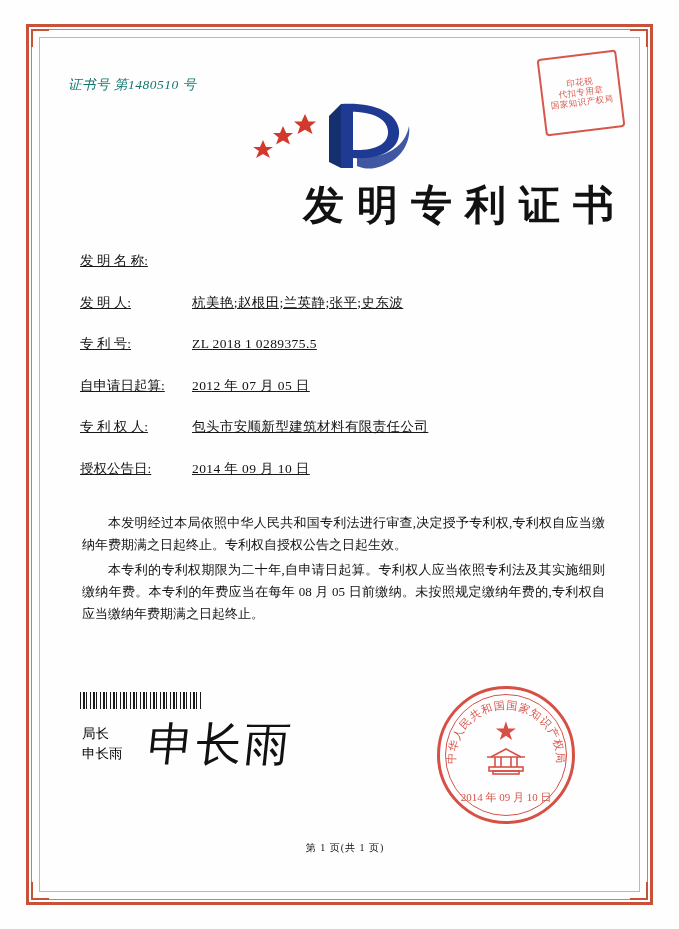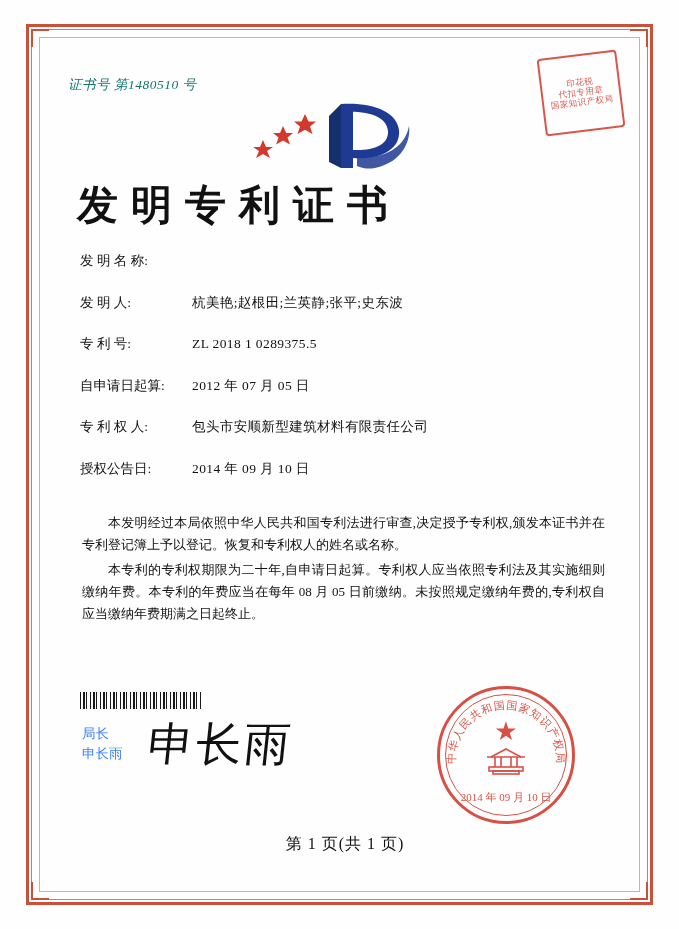--- a/index.html
+++ b/index.html
@@ -91,37 +91,38 @@
     position: absolute;
     left: 0; right: 0;
     top: 44px;
     height: 78px;
   }
   .logo svg { display: block; margin: 0 auto; }
 
   
   .main-title {
     position: absolute;
-    left: 12px; right: 0;
+    left: 0; right: 0;
     top: 126px;
-    text-align: left;
+    text-align: right;
     font-size: 41px;
     font-weight: bold;
     letter-spacing: 13px;
     color: #111;
     font-family: Liberation Serif, serif;
     text-indent: 13px;
   }
 
   
   .fields {
     position: absolute;
     left: 28px;
     right: 7px;
     top: 200px;
+    text-decoration: underline;
   }
   .field-row {
     display: flex;
     align-items: baseline;
     margin-bottom: 23.5px;
     font-size: 13.5px;
     color: #111;
   }
   .field-label {
     width: 112px;
@@ -164,21 +165,21 @@
         #1a1a1a 6px, #1a1a1a 7px, #fff 7px, #fff 10px);
   }
 
   
   .sign-block {
     position: absolute;
     left: 30px;
     top: 672px;
     font-size: 13.5px;
     line-height: 1.5;
-    color: #3b82f6;
+    color: #000000;
   }
   .signature {
     position: absolute;
     left: 96px;
     top: 662px;
     font-size: 46px;
     font-family: "DejaVu Serif", serif;
     color: #111;
     letter-spacing: 2px;
     transform: skewX(-6deg);
@@ -235,21 +236,21 @@
     color: #d2392c;
     letter-spacing: 0px;
   }
 
   
   .footer {
     position: absolute;
     left: 11px; right: 0;
     bottom: 22px;
     text-align: center;
-    font-size: 16px;
+    font-size: 10px;
     color: #111;
     letter-spacing: 1px;
   }
 </style>
 </head>
 <body>
 
 <div class="page">
 
   <div class="border-outer"></div>
@@ -311,21 +312,21 @@
         <span class="field-label">专 利 权 人:</span>
         <span class="field-value">包头市安顺新型建筑材料有限责任公司</span>
       </div>
       <div class="field-row">
         <span class="field-label">授权公告日:</span>
         <span class="field-value">2014 年 09 月 10 日</span>
       </div>
     </div>
 
     <div class="paragraphs">
-      <p>本发明经过本局依照中华人民共和国专利法进行审查,决定授予专利权,颁发本证书并在专利登记簿上予以登记。恢复和专利权人的姓名或名称。</p>
+      <p>本发明经过本局依照中华人民共和国专利法进行审查,决定授予专利权,专利权自应当缴纳年费期满之日起终止。专利权自授权公告之日起生效。</p>
       <p>本专利的专利权期限为二十年,自申请日起算。专利权人应当依照专利法及其实施细则缴纳年费。本专利的年费应当在每年 08 月 05 日前缴纳。未按照规定缴纳年费的,专利权自应当缴纳年费期满之日起终止。</p>
     </div>
 
     <div class="barcode"></div>
 
     <div class="sign-block">
       <div>局长</div>
       <div>申长雨</div>
     </div>
     <div class="signature">申长雨</div>

